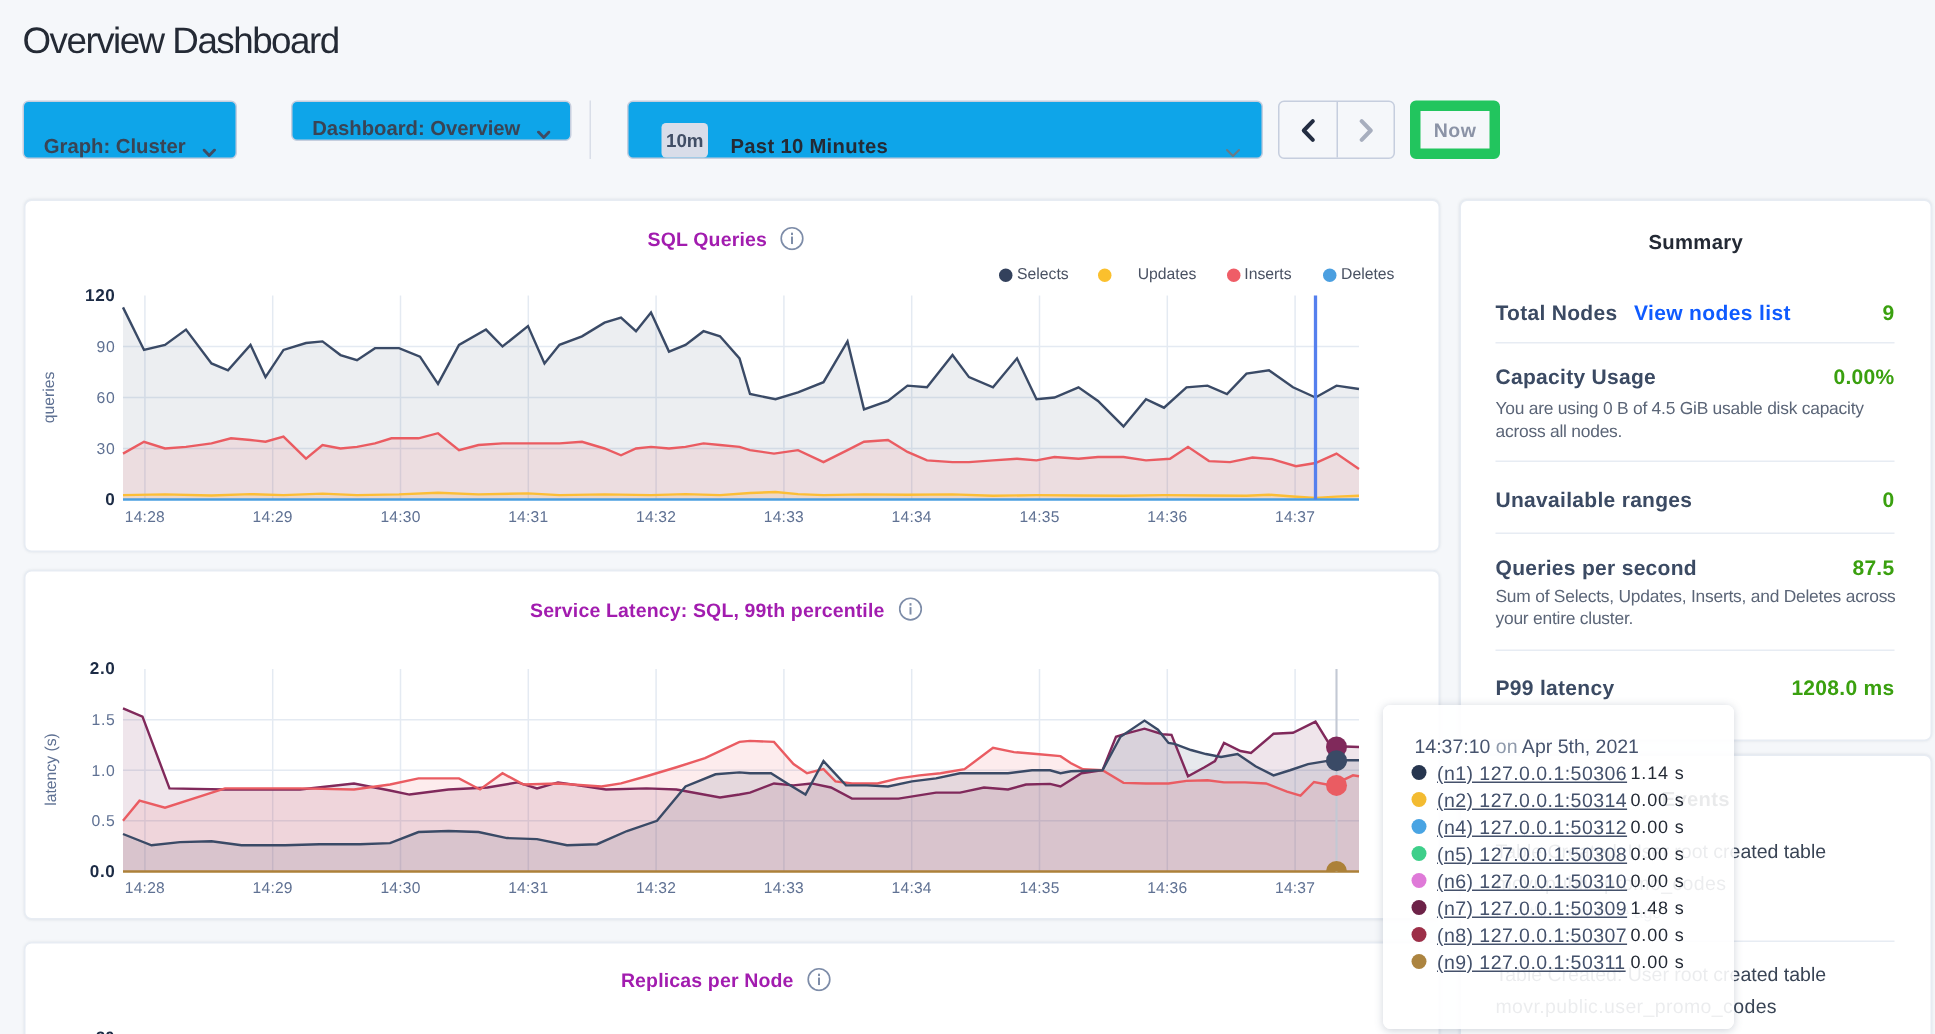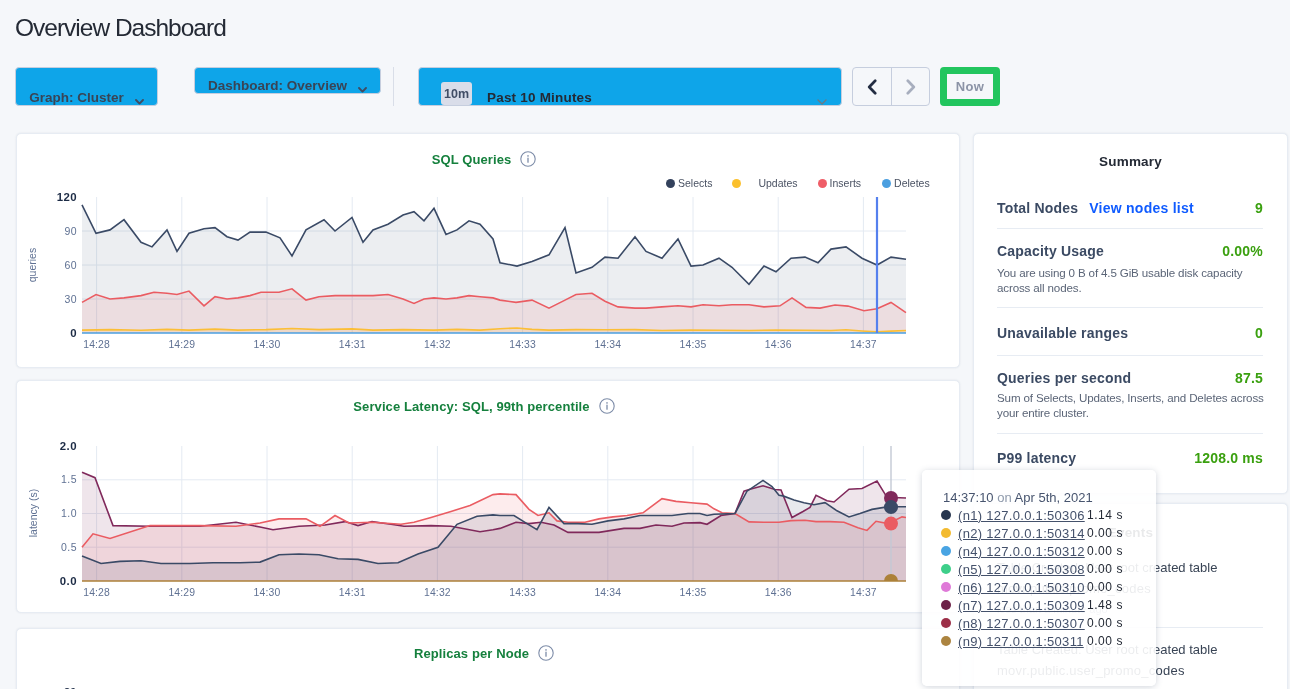--- a/index.html
+++ b/index.html
@@ -2,21 +2,21 @@
 <html><head>
 <meta charset="utf-8">
 <style>
 * { margin:0; padding:0; box-sizing:border-box; }
 html,body { width:1290px; height:689px; overflow:hidden; background:#f5f7fa;
   font-family:"Liberation Sans", sans-serif; }
 .abs { position:absolute; }
 .card { position:absolute; background:#fff; border:1px solid #e7ecf3; border-radius:5px;
   box-shadow:0 0 2px rgba(67,90,111,0.12); }
 .ctitle { position:absolute; left:0; width:944px; display:flex; align-items:center;
-  justify-content:center; font-size:13px; font-weight:bold; color:#15803d; letter-spacing:0.1px;}
+  justify-content:center; font-size:13px; font-weight:bold; color:#a21caf; letter-spacing:0.1px;}
 .dd { position:absolute; background:#0ea5e9; border:1px solid #c6cede; border-radius:4px;
   display:flex; align-items:flex-end; justify-content:center; font-size:13.5px;
   font-weight:600; color:#394455; }
 .sumrow { position:absolute; left:997px; width:266px; display:flex; align-items:flex-start; }
 .sumlbl { font-size:14px; font-weight:bold; color:#3b4a63; letter-spacing:0.2px; }
 .sumval { margin-left:auto; font-size:14px; font-weight:bold; color:#3aa00f; letter-spacing:0.2px;}
 .sumdesc { position:absolute; left:997px; width:290px; font-size:11.6px; color:#5b6577; line-height:15px; letter-spacing:-0.15px; }
 .divider { position:absolute; left:997px; width:266px; height:1px; background:#e7ecf3; }
 .ttrow { display:flex; align-items:center; height:18px; }
 .ttdot { width:10px; height:10px; border-radius:50%; margin-left:19px; flex:0 0 auto;}

